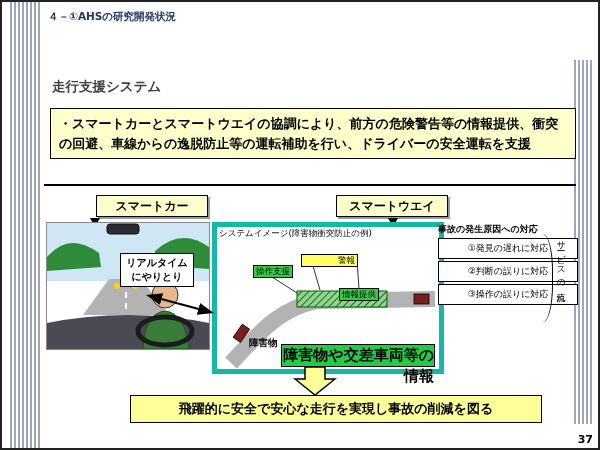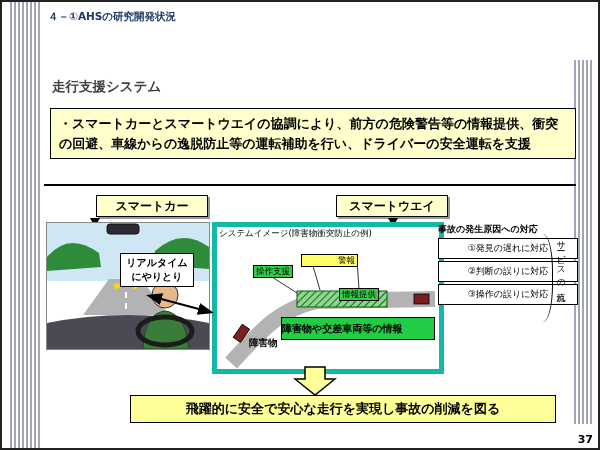--- a/index.html
+++ b/index.html
@@ -43,38 +43,38 @@
   .diagram-title{position:absolute; left:2px; top:1px; font-size:8.5px;}
   .road-svg{position:absolute; left:0; top:0; width:222px; height:142px;}
   .chip{position:absolute; font-size:8.5px; line-height:11px; padding:0 2px; border:1px solid #000; white-space:nowrap;}
   .chip-green{background:#33cc44;}
   .chip-yellow{background:#ffff66;padding-left:36px;}
   .chip-1{left:36px; top:38px;}
   .chip-2{left:84px; top:27px;}
   .chip-3{left:122px; top:21px;margin-top:40px;}
   .obstacle-label{position:absolute; left:32px; top:110px; font-size:9.5px; font-weight:bold;}
   .info-box{
-    position:absolute; left:64px; top:90px; width:152px; height:21px; line-height:21px;
-    background:#22cc44; border:1px solid #000; font-size:10px; font-weight:bold; text-align:left;
+    position:absolute; left:64px; top:117px; width:152px; height:21px; line-height:21px;
+    background:#22cc44; border:1px solid #000; font-size:15px; font-weight:bold; text-align:right;
   }
   .response{position:absolute; left:436px; top:221px; width:112px;}
   .response-title{font-size:9px; font-weight:bold; white-space:nowrap;}
   .response-item{
     width:102px; border:1px solid #000; background:#fff; font-size:9px; text-align:center;
     padding:3px 18px; margin-top:2px; white-space:nowrap;
   }
   .flow-brace{position:absolute; left:541px; top:232px; width:9px; height:88px;
     border-right:1.5px solid #000; border-radius:0 12px 12px 0 / 0 44px 44px 0;}
   .flow-label{
     position:absolute; left:552px; top:232px; writing-mode:vertical-rl; font-size:9px; letter-spacing:2px;
   }
   .down-arrow{position:absolute; left:291px; top:364px; width:44px; height:30px;}
   .conclusion{
     position:absolute; left:128px; top:393px; width:394px; background:#ffff99; border:1.5px solid #000;
-    font-size:13px; font-weight:bold; text-align:center; padding:4px 15px;
+    font-size:13px; font-weight:bold; text-align:center; padding:4px 8px;
   }
   .page-number{position:absolute; right:5px; bottom:2px; font-size:11px; font-weight:bold;}
 </style>
 </head>
 <body>
 
 <div class="slide">
 
   <div class="stripes stripes-left"></div>
   <div class="stripes stripes-right"></div>

